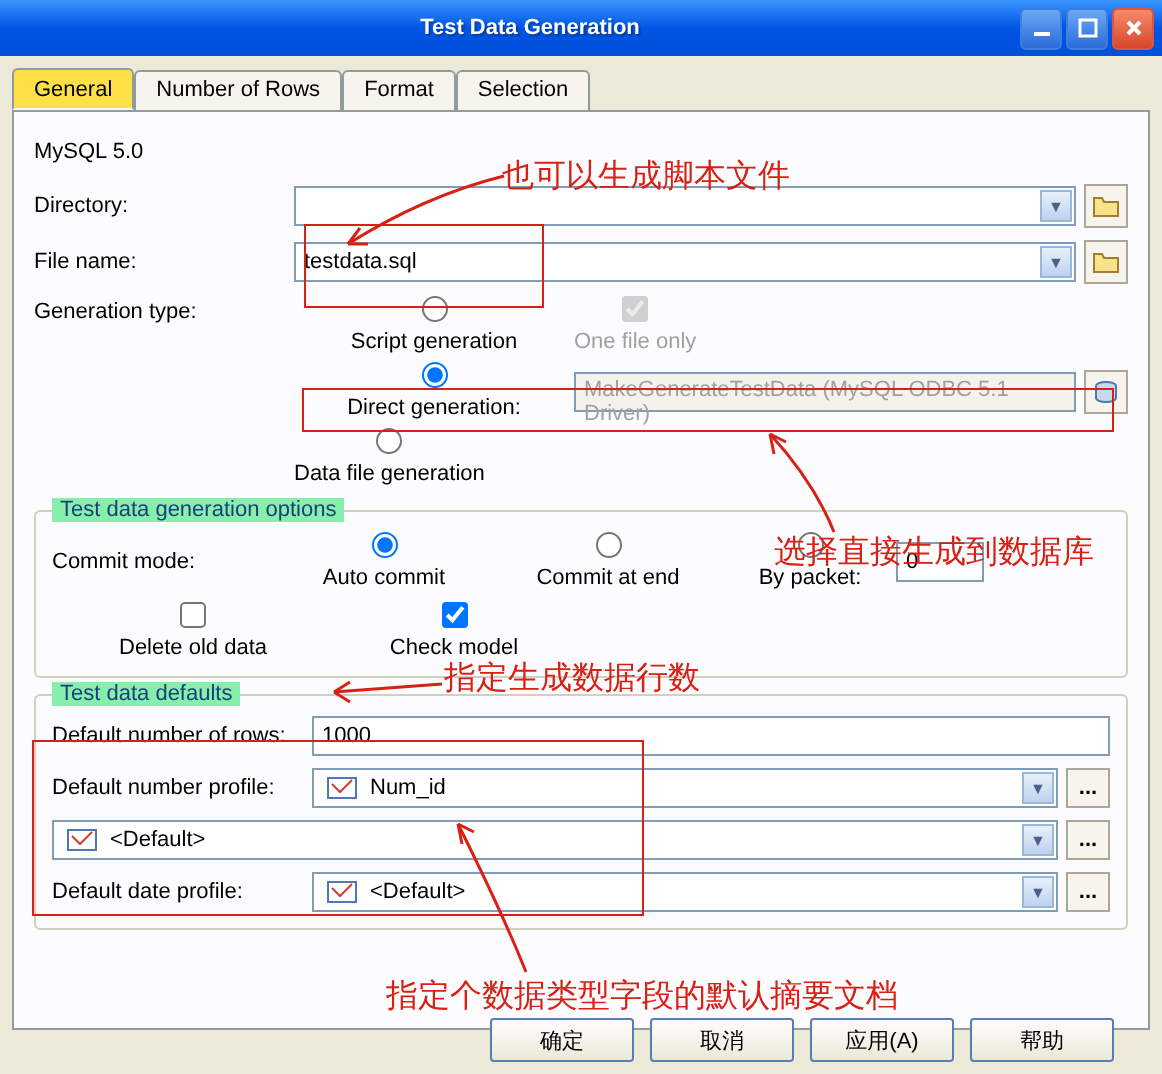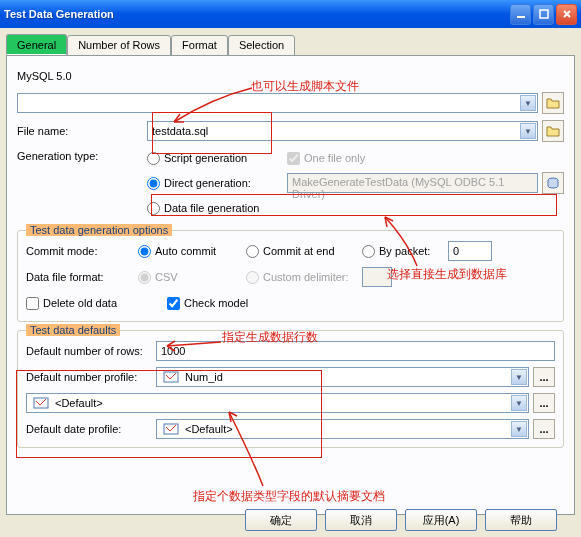--- a/index.html
+++ b/index.html
@@ -1,50 +1,50 @@
 <!DOCTYPE html>
 <html><head>
 <meta charset="utf-8">
 <style>
 * { box-sizing: border-box; margin: 0; padding: 0; font-family: Tahoma, Arial, sans-serif; font-size: 11px; }
 body { background: #ece9d8; width: 581px; height: 537px; position: relative; overflow: hidden; }
 
-.titlebar { height: 28px; background: linear-gradient(to bottom, #3a95ff 0%, #0055e5 50%, #0050d8 100%); display: flex; align-items: center; padding: 0 4px 0 4px; color: white; font-weight: bold; font-size: 13px; }
+.titlebar { height: 28px; background: linear-gradient(to bottom, #3a95ff 0%, #0055e5 50%, #0050d8 100%); display: flex; align-items: center; padding: 0 4px 0 20px; color: white; font-weight: bold; font-size: 13px; text-align: center; }
 .titlebar-text { flex: 1; text-shadow: 1px 1px 1px rgba(0,0,0,0.3); }
 .titlebar-buttons { display: flex; gap: 2px; }
 .tbtn { width: 21px; height: 21px; border: 1px solid #3c7fe0; border-radius: 3px; background: linear-gradient(to bottom, #6ca8f5, #2a6bd8); display: flex; align-items: center; justify-content: center; color: white; font-weight: bold; font-size: 12px; cursor: pointer; }
 .tbtn.close { background: linear-gradient(to bottom, #f58b6c, #d8462a); border-color: #e0543c; }
 
 .body { padding: 6px; }
 
 .tabs { display: flex; position: relative; z-index: 2; }
 .tab { padding: 3px 10px; border: 1px solid #919b9c; background: #f6f4ec; border-top-left-radius: 3px; border-top-right-radius: 3px; margin-right: 0px; position: relative; top: 1px; cursor: pointer; }
-.tab.active { background: #22c55e; border-bottom: 1px solid #fcfcfe; padding-top: 4px; top: 0; z-index: 3; }
+.tab.active { background: #fde047; border-bottom: 1px solid #fcfcfe; padding-top: 4px; top: 0; z-index: 3; }
 
 .panel { border: 1px solid #919b9c; background: #fcfcfe; padding: 10px 10px 14px 10px; position: relative; height: 460px; }
 
 .row { display: flex; align-items: center; margin-bottom: 6px; min-height: 20px; }
 .label { width: 130px; }
 
 .textbox, .dropdown { border: 1px solid #7f9db9; background: white; height: 20px; padding: 2px 4px; }
 .dropdown { display: flex; align-items: center; position: relative; }
 .dd-arrow { position: absolute; right: 1px; top: 1px; width: 16px; height: 16px; background: linear-gradient(to bottom, #e8f0fa, #bcd2ee); border: 1px solid #9ab8da; display: flex; align-items: center; justify-content: center; font-size: 8px; color: #4d6185; }
 
 .iconbtn { width: 22px; height: 22px; border: 1px solid #aca899; background: #f6f4ec; display: flex; align-items: center; justify-content: center; margin-left: 4px; cursor: pointer; }
 .dotsbtn { width: 22px; height: 20px; border: 1px solid #aca899; background: #f6f4ec; display: flex; align-items: center; justify-content: center; margin-left: 4px; cursor: pointer; font-weight: bold; }
 
-.radio, .check { display: flex; align-items: center; gap: 4px; cursor: pointer; }
+.radio, .check { display: flex; align-items: center; gap: 4px; cursor: pointer; flex-direction: column; }
 .radio input, .check input { margin: 0; }
 .disabled { color: #a0a0a0; }
 
 .group { border: 1px solid #d0d0bf; border-radius: 3px; margin-top: 8px; padding: 10px 8px 8px 8px; position: relative; }
-.group-title { position: absolute; top: -7px; left: 8px; background: #fdba74; padding: 0 4px; color: #1a3f7a; }
+.group-title { position: absolute; top: -7px; left: 8px; background: #86efac; padding: 0 4px; color: #1a3f7a; }
 
 .redbox { border: 1px solid #d82015; position: absolute; pointer-events: none; z-index: 5; }
-.redtext { position: absolute; color: #d82015; font-size: 12px; z-index: 6; pointer-events: none; }
+.redtext { position: absolute; color: #d82015; font-size: 16px; z-index: 6; pointer-events: none; }
 .redarrow { position: absolute; z-index: 6; pointer-events: none; }
 
 .buttons { position: absolute; bottom: 6px; right: 24px; display: flex; gap: 8px; }
 .btn { width: 72px; height: 22px; border: 1px solid #567db6; background: linear-gradient(to bottom,#fdfdfd,#ece9d8); display: flex; align-items: center; justify-content: center; cursor: pointer; border-radius: 2px; }
 
 .profile-icon { width: 20px; height: 16px; display: inline-flex; align-items: center; justify-content: center; margin-right: 4px; }
 .profile-icon svg { width: 16px; height: 14px; }
 </style>
 </head>
 <body>
@@ -79,20 +79,21 @@
     <div class="tab">Selection</div>
   </div>
 
   <div class="panel">
 
     <div class="row">
       <div>MySQL 5.0</div>
     </div>
 
     <div class="row">
+      <div class="label"><span>Directory:</span></div>
       <div class="dropdown" style="flex:1">
         <span></span>
         <div class="dd-arrow">▼</div>
       </div>
       <div class="iconbtn">
         <svg width="14" height="12">
             <path d="M1 3 L1 11 L13 11 L13 4 L6 4 L5 2 L1 2 Z" fill="#f8e28b" stroke="#a08030"></path>
           </svg>
       </div>
     </div>
@@ -158,32 +159,20 @@
         <label class="radio" style="width:116px">
             <input type="radio" name="cm" style="">
             <span>Commit at end</span>
           </label>
         <label class="radio" style="width:86px">
             <input type="radio" name="cm" style="">
             <span>By packet:</span>
           </label>
         <input class="textbox" style="width: 44px;" value="0">
       </div>
-      <div class="row">
-        <div class="label" style="width:112px">Data file format:</div>
-        <label class="radio disabled" style="width:108px">
-            <input type="radio" name="df" checked="" disabled="" style="">
-            <span>CSV</span>
-          </label>
-        <label class="radio disabled" style="width:116px">
-            <input type="radio" name="df" disabled="" style="">
-            <span>Custom delimiter:</span>
-          </label>
-        <input class="textbox disabled" style="width: 30px; background: rgb(244, 242, 234);" disabled="" value="">
-      </div>
       <div class="row" style="margin-bottom:0">
         <label class="check" style="width:141px">
             <input type="checkbox" style="">
             <span>Delete old data</span>
           </label>
         <label class="check" style="width:120px">
             <input type="checkbox" checked="" style="">
             <span>Check model</span>
           </label>
       </div>

